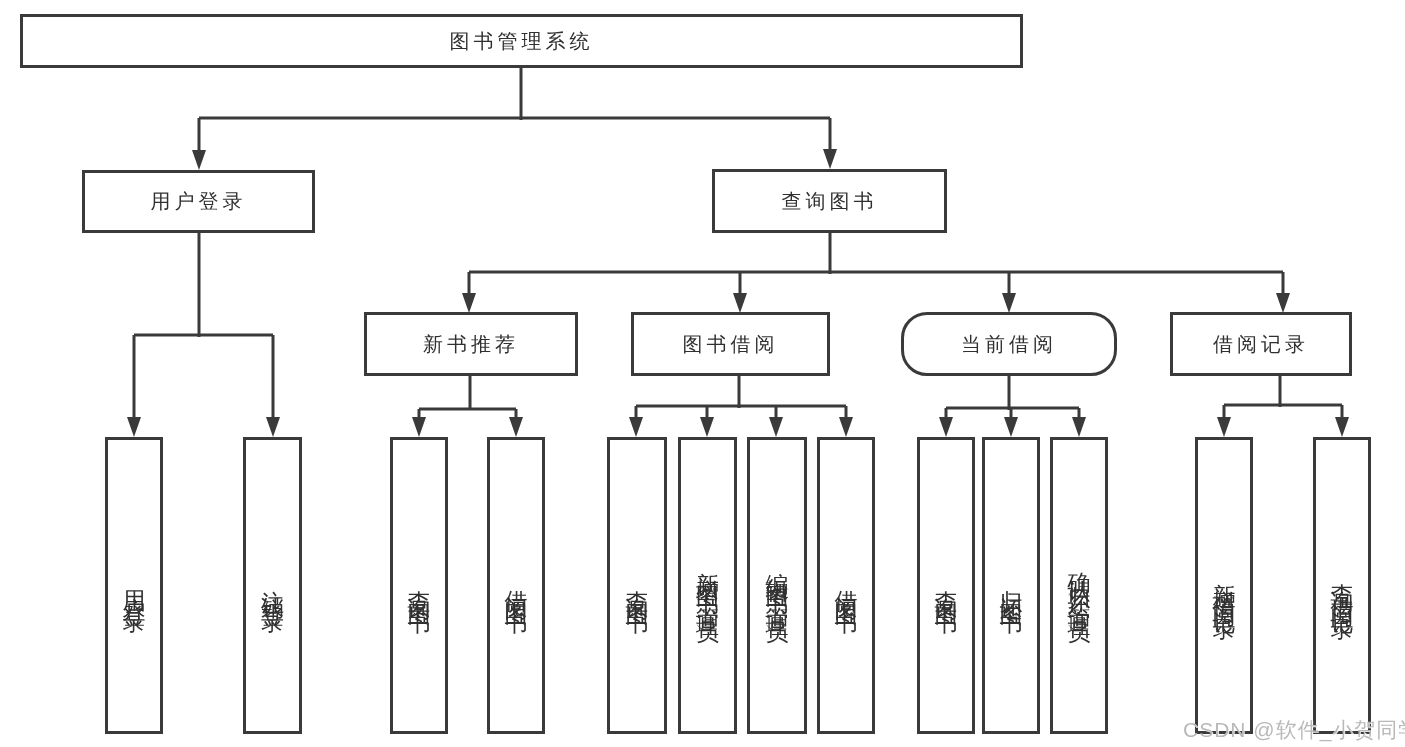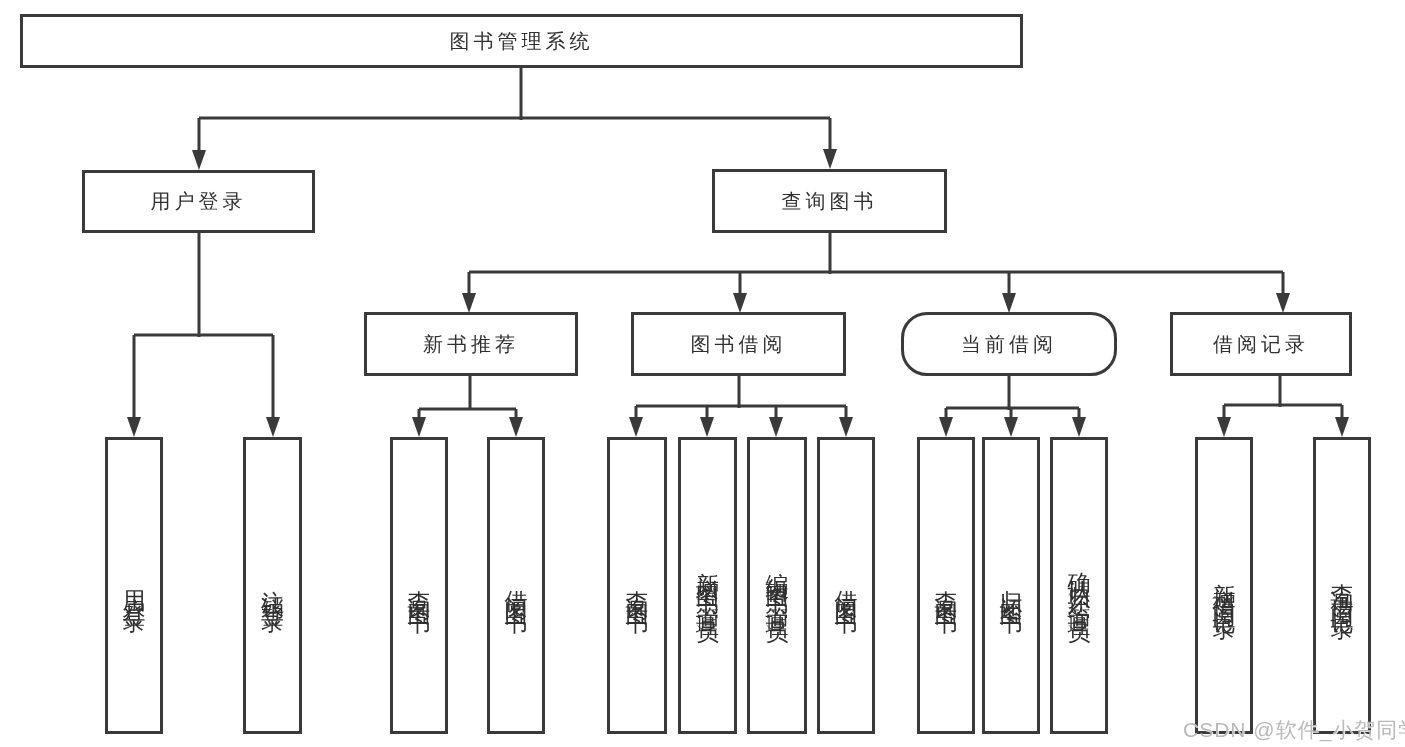--- a/index.html
+++ b/index.html
@@ -71,21 +71,21 @@
     <polygon points="1217,417 1231,417 1224,437"></polygon>
     <polygon points="1335,417 1349,417 1342,437"></polygon>
   </svg>
 
   <div class="node h" style="left:20px;top:14px;width:1003px;height:54px;">图书管理系统</div>
 
   <div class="node h" style="left:82px;top:170px;width:233px;height:63px;">用户登录</div>
   <div class="node h" style="left:712px;top:169px;width:235px;height:64px;">查询图书</div>
 
   <div class="node h" style="left:364px;top:312px;width:214px;height:64px;">新书推荐</div>
-  <div class="node h" style="left:631px;top:312px;width:215px;height:64px;">图书借阅</div>
+  <div class="node h" style="left:631px;top:312px;width:199px;height:64px;">图书借阅</div>
   <div class="node h" style="left:901px;top:312px;width:216px;height:64px;border-radius:26px;">当前借阅</div>
   <div class="node h" style="left:1170px;top:312px;width:182px;height:64px;">借阅记录</div>
 
   <div class="node v" style="left:105px;top:437px;width:58px;height:297px;">用户登录</div>
   <div class="node v" style="left:243px;top:437px;width:59px;height:297px;">注销登录</div>
 
   <div class="node v" style="left:390px;top:437px;width:58px;height:297px;">查询图书</div>
   <div class="node v" style="left:487px;top:437px;width:58px;height:297px;">借阅图书</div>
 
   <div class="node v" style="left:607px;top:437px;width:60px;height:297px;">查询图书</div>

